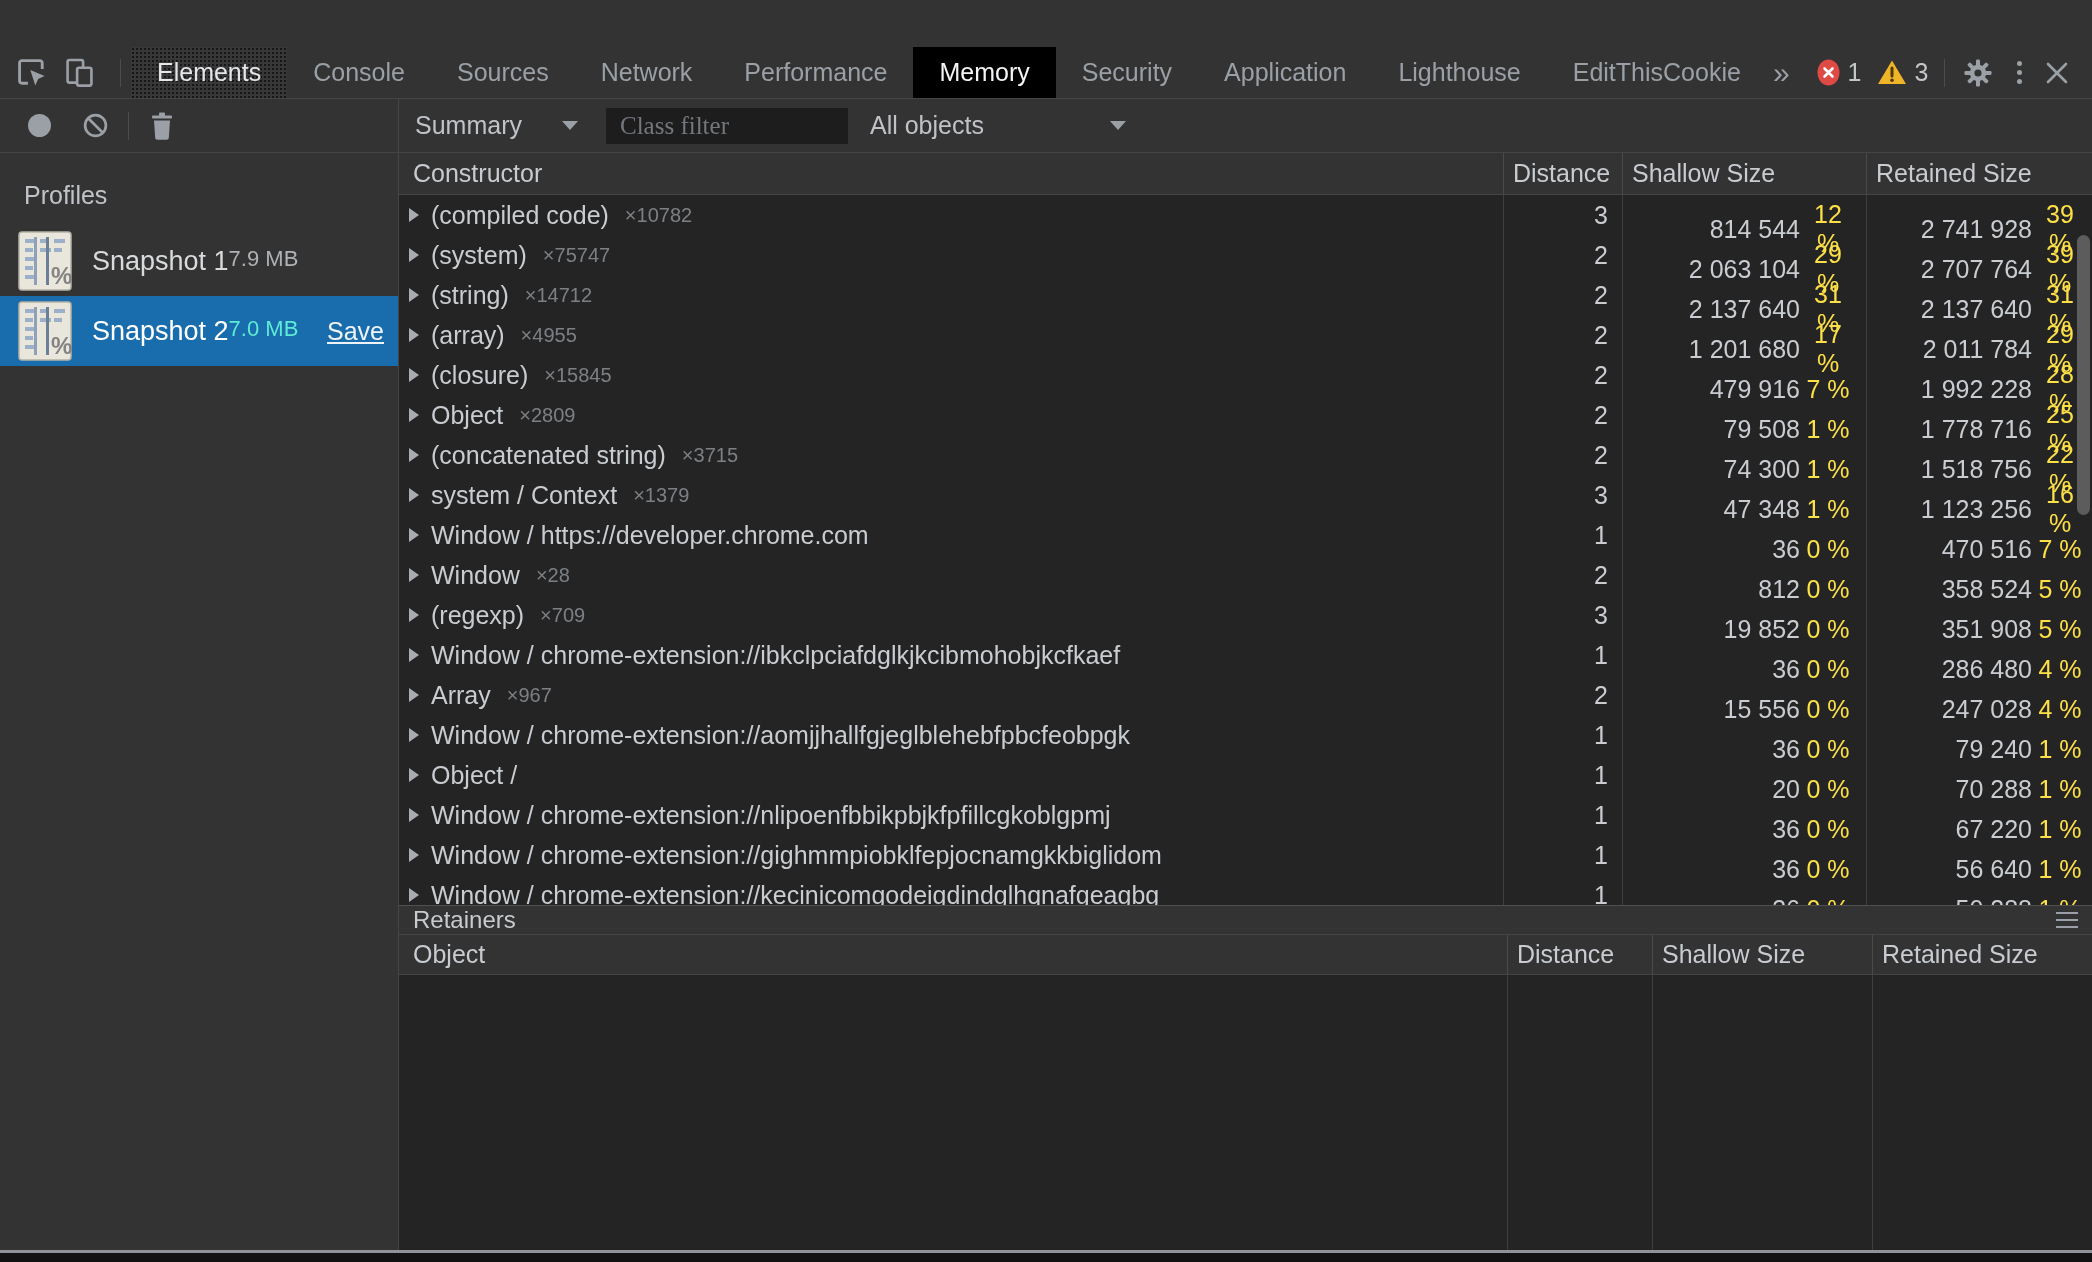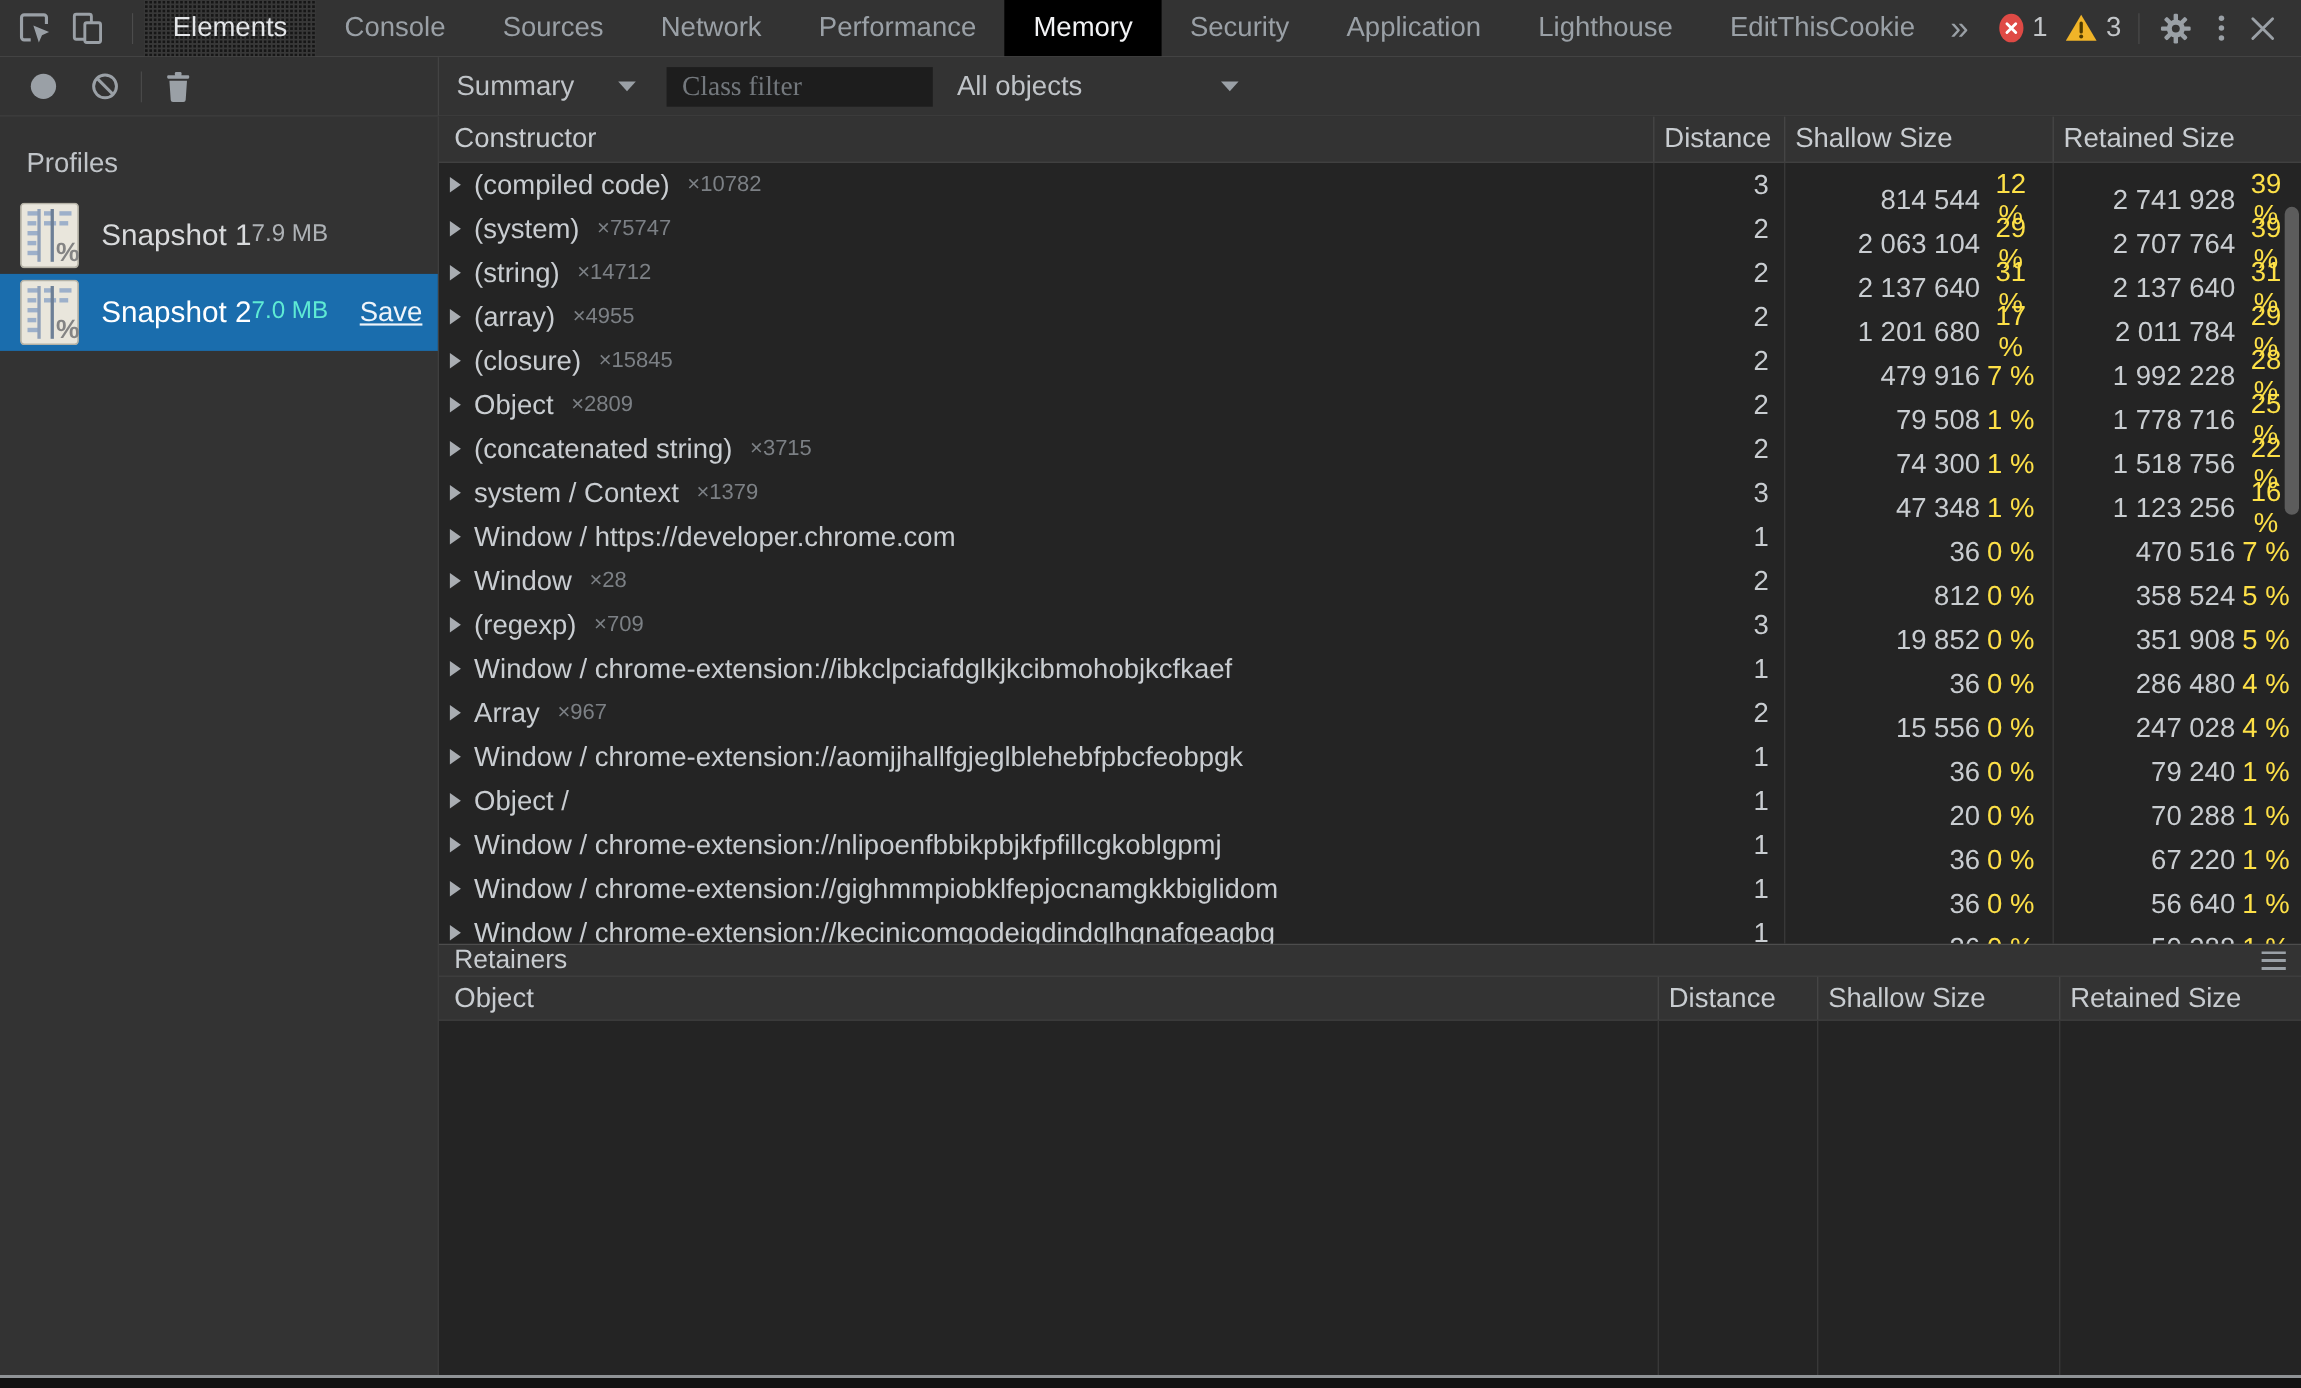--- a/index.html
+++ b/index.html
@@ -1,21 +1,21 @@
 <!DOCTYPE html>
 <html><head>
 <meta charset="utf-8">
 <style>
   * { margin:0; padding:0; box-sizing:border-box; }
   html,body { background:#1a1a1a; }
   body { font-family:"Liberation Sans", sans-serif; }
   .app { position:relative; width:2092px; height:1262px; background:#333; overflow:hidden; color:#c9cdd1; }
 
   
-  .tabbar { height:52px; display:flex; align-items:stretch; background:#333; border-bottom:1px solid #454545; white-space:nowrap; }
+  .tabbar { height:52px; display:flex; align-items:stretch; background:#333; border-bottom:1px solid #454545; white-space:nowrap;margin-top:47px; }
   .tb-icons { display:flex; align-items:center; padding-left:14px; }
   .icon-btn { display:flex; align-items:center; justify-content:center; width:34px; height:34px; margin-right:14px; }
   .v-div { width:1px; height:28px; background:#4c4c4c; margin:auto 10px; }
   .tab { display:flex; align-items:center; padding:0 26px; font-size:25px; color:#9aa0a6; cursor:default; }
   .tab.highlight { background-color:#383838; background-image:radial-gradient(#161616 1.2px, transparent 1.4px); background-size:4px 4px; color:#e4e6e9; }
   .tab.active { background:#000; color:#f3f4f6; }
   .tb-right { margin-left:auto; display:flex; align-items:center; padding-right:16px; }
   .overflow-chevrons { font-size:30px; color:#9aa0a6; margin:0 26px 0 6px; }
   .badge-group { display:flex; align-items:center; }
   .badge-count { font-size:25px; color:#c3c6c9; margin-left:7px; }

